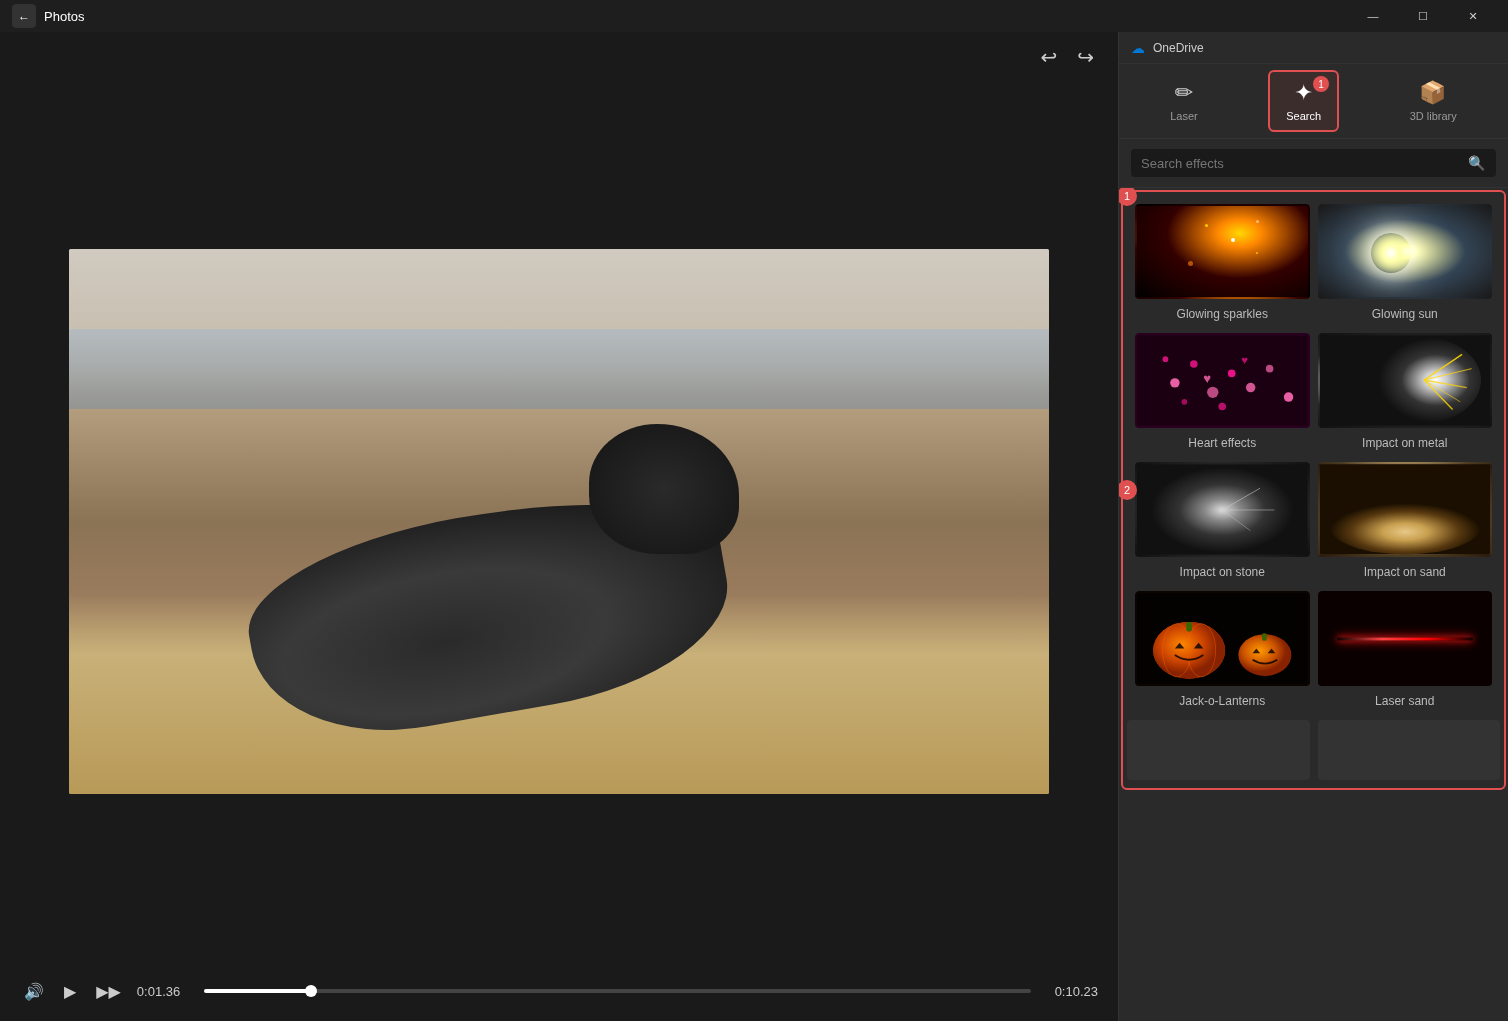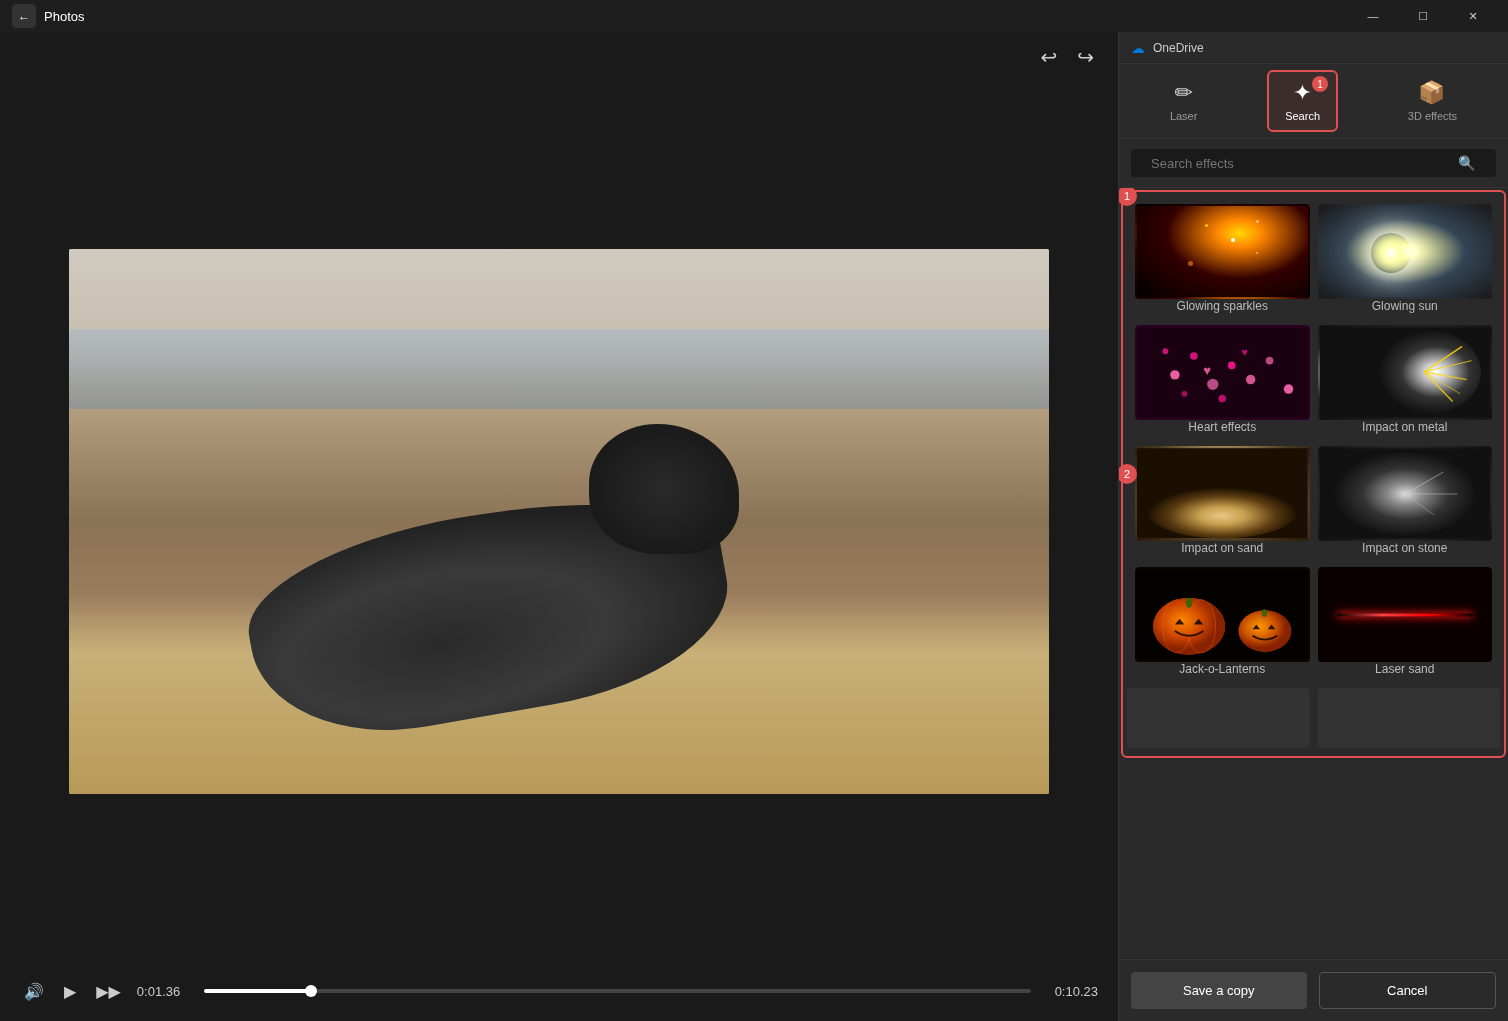--- a/index.html
+++ b/index.html
@@ -303,21 +303,21 @@
     
     .search-bar {
       padding: 10px 12px;
       border-bottom: 1px solid #333;
     }
     .search-input-wrap {
       display: flex;
       align-items: center;
       background: #1a1a1a;
       border-radius: 4px;
-      padding: 6px 20px;
+      padding: 6px 10px;
       gap: 8px;
     }
     .search-input {
       flex: 1;
       background: none;
       border: none;
       outline: none;
       color: #ccc;
       font-size: 13px;
     }
@@ -354,21 +354,21 @@
       height: 95px;
       background: #111;
       border-radius: 4px;
       overflow: hidden;
       position: relative;
       border: 2px solid transparent;
     }
     .effect-label {
       font-size: 12px;
       color: #bbb;
-      margin-top: 0;
+      margin-top: 8px;
       text-align: left;
       padding-bottom: 4px;
     }
 
     
     .thumb-glowing-sparkles {
       background: radial-gradient(ellipse at 60% 30%, #ffd700 0%, #ff8800 15%, #330000 50%, #000 100%);
     }
     .sparkle-dots {
       position: absolute;
@@ -532,21 +532,21 @@
         <span class="tab-icon">✏</span>
         <span class="tab-label">Laser</span>
       </div>
       <div class="tab-item active" style="position:relative;">
         <div class="tab-badge">1</div>
         <span class="tab-icon">✦</span>
         <span class="tab-label">Search</span>
       </div>
       <div class="tab-item">
         <span class="tab-icon">📦</span>
-        <span class="tab-label">3D effects</span>
+        <span class="tab-label">3D library</span>
       </div>
     </div>
 
     <div class="search-bar">
       <div class="search-input-wrap">
         <input type="text" class="search-input" placeholder="Search effects" style="">
         <span class="search-icon-btn">🔍</span>
       </div>
     </div>
 
@@ -619,59 +619,59 @@
                 <ellipse cx="110" cy="47" rx="60" ry="45" fill="url(#impactmetal)"></ellipse>
 
                 <line x1="110" y1="47" x2="150" y2="20" stroke="#ffd700" stroke-width="1.5" opacity="0.9"></line>
                 <line x1="110" y1="47" x2="160" y2="35" stroke="#ffd700" stroke-width="1" opacity="0.8"></line>
                 <line x1="110" y1="47" x2="155" y2="55" stroke="#ffd700" stroke-width="1.5" opacity="0.7"></line>
                 <line x1="110" y1="47" x2="148" y2="70" stroke="#ffd700" stroke-width="1" opacity="0.6"></line>
                 <line x1="110" y1="47" x2="140" y2="78" stroke="#ffd700" stroke-width="1.5" opacity="0.8"></line>
               </svg>
             </div>
             <span class="effect-label">Impact on metal</span>
+          </div>
+
+          <div class="effect-item">
+            <div class="effect-thumb thumb-impact-stone">
+              <svg width="100%" height="100%" viewBox="0 0 180 95" style="position:absolute;">
+                <rect width="180" height="95" fill="#111"></rect>
+                <radialGradient id="impactstone" cx="50%" cy="50%">
+                  <stop offset="0%" stop-color="#ddd"></stop>
+                  <stop offset="25%" stop-color="#888"></stop>
+                  <stop offset="60%" stop-color="#333"></stop>
+                  <stop offset="100%" stop-color="#111"></stop>
+                </radialGradient>
+                <ellipse cx="90" cy="48" rx="75" ry="45" fill="url(#impactstone)"></ellipse>
+
+                <line x1="90" y1="48" x2="130" y2="25" stroke="#ccc" stroke-width="1" opacity="0.6"></line>
+                <line x1="90" y1="48" x2="145" y2="48" stroke="#ccc" stroke-width="1" opacity="0.5"></line>
+                <line x1="90" y1="48" x2="120" y2="70" stroke="#ccc" stroke-width="1" opacity="0.4"></line>
+              </svg>
+            </div>
+            <span class="effect-label">Impact on stone</span>
           </div>
 
           <div class="effect-item">
             <div class="effect-thumb thumb-impact-sand">
               <svg width="100%" height="100%" viewBox="0 0 180 95" style="position:absolute;">
                 <rect width="180" height="95" fill="#1a0f00"></rect>
                 <radialGradient id="impactsand" cx="50%" cy="60%">
                   <stop offset="0%" stop-color="#e8c888"></stop>
                   <stop offset="30%" stop-color="#c8a050"></stop>
                   <stop offset="70%" stop-color="#5a3a10"></stop>
                   <stop offset="100%" stop-color="#1a0f00"></stop>
                 </radialGradient>
                 <ellipse cx="90" cy="65" rx="80" ry="30" fill="url(#impactsand)"></ellipse>
               </svg>
             </div>
             <span class="effect-label">Impact on sand</span>
           </div>
 
           <div class="effect-item">
-            <div class="effect-thumb thumb-impact-stone">
-              <svg width="100%" height="100%" viewBox="0 0 180 95" style="position:absolute;">
-                <rect width="180" height="95" fill="#111"></rect>
-                <radialGradient id="impactstone" cx="50%" cy="50%">
-                  <stop offset="0%" stop-color="#ddd"></stop>
-                  <stop offset="25%" stop-color="#888"></stop>
-                  <stop offset="60%" stop-color="#333"></stop>
-                  <stop offset="100%" stop-color="#111"></stop>
-                </radialGradient>
-                <ellipse cx="90" cy="48" rx="75" ry="45" fill="url(#impactstone)"></ellipse>
-
-                <line x1="90" y1="48" x2="130" y2="25" stroke="#ccc" stroke-width="1" opacity="0.6"></line>
-                <line x1="90" y1="48" x2="145" y2="48" stroke="#ccc" stroke-width="1" opacity="0.5"></line>
-                <line x1="90" y1="48" x2="120" y2="70" stroke="#ccc" stroke-width="1" opacity="0.4"></line>
-              </svg>
-            </div>
-            <span class="effect-label">Impact on stone</span>
-          </div>
-
-          <div class="effect-item">
             <div class="effect-thumb thumb-jack-o-lanterns">
               <svg width="100%" height="100%" viewBox="0 0 180 95" style="position:absolute;">
                 <rect width="180" height="95" fill="#040200"></rect>
 
                 <ellipse cx="55" cy="60" rx="38" ry="30" fill="#cc4400"></ellipse>
                 <radialGradient id="pumpkin1" cx="40%" cy="40%">
                   <stop offset="0%" stop-color="#ff8800"></stop>
                   <stop offset="60%" stop-color="#cc4400"></stop>
                   <stop offset="100%" stop-color="#882200"></stop>
                 </radialGradient>
@@ -710,19 +710,15 @@
 
         </div>
 
         <div style="display:grid;grid-template-columns:1fr 1fr;gap:8px;padding:0 0 4px 0;">
           <div class="thumb-bottom-partial" style="border-radius:4px;"></div>
           <div class="thumb-bottom-partial" style="border-radius:4px;"></div>
         </div>
       </div>
     </div>
 
-    <div class="panel-footer">
-      <button class="btn-save">Save a copy</button>
-      <button class="btn-cancel">Cancel</button>
-    </div>
 
   </div>
 </div>
 
 </body></html>

